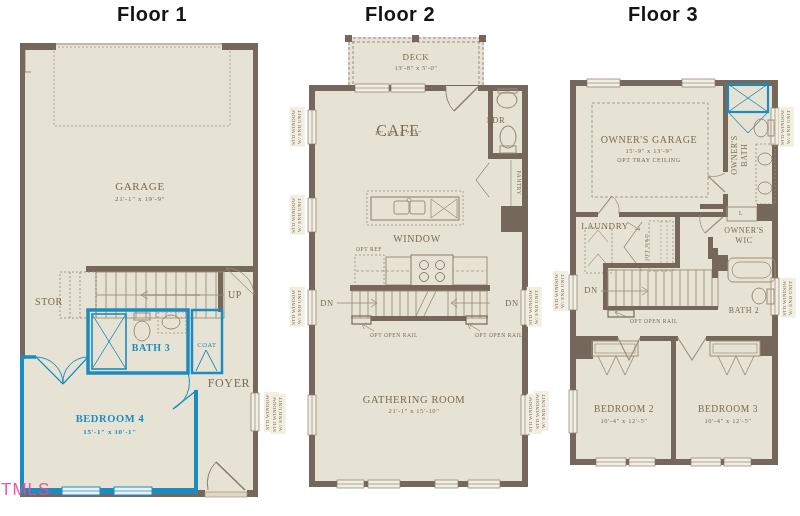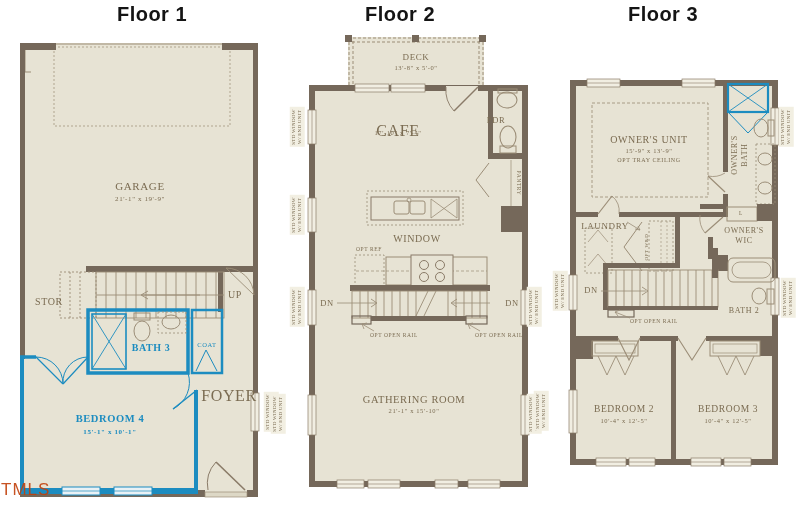--- a/index.html
+++ b/index.html
@@ -12,21 +12,21 @@
        font-family:"Liberation Sans",sans-serif;color:#141414;font-size:20px;font-weight:700;
        letter-spacing:.5px;}
   .blue{color:#1c8cc0;font-weight:700;}
   .rot{transform:translate(-50%,-50%) rotate(-90deg);}
   .rotcw{transform:translate(-50%,-50%) rotate(90deg);}
   .wlab{position:absolute;font-size:5px;line-height:1.25;letter-spacing:.3px;color:#7b6c52;
         background:#f2efe2;padding:1px 2px;text-align:center;white-space:nowrap;}
   .wlab span{display:block;}
   .two span{display:block;}
   .wm{position:absolute;left:1px;top:480px;font-family:"Liberation Sans",sans-serif;
-      font-size:17px;color:#c2410c;letter-spacing:1px;opacity:.9;}
+      font-size:17px;color:#ec4899;letter-spacing:1px;opacity:.9;}
 </style>
 </head>
 <body>
 
 <div id="stage">
 
 <svg width="800" height="516" viewBox="0 0 800 516">
 
   <g>
     <rect x="20" y="43" width="238" height="454" fill="#e7e3d4"></rect>
@@ -362,21 +362,21 @@
 <div class="ttl" style="left:152px;top:14px">Floor 1</div>
 <div class="ttl" style="left:400px;top:14px">Floor 2</div>
 <div class="ttl" style="left:663px;top:14px">Floor 3</div>
 
 <div class="lbl" style="left:140px;top:186px;font-size:11px">GARAGE</div>
 <div class="lbl" style="left:140px;top:199px;font-size:7px">21'-1" x 19'-9"</div>
 <div class="lbl" style="left:49px;top:302px;font-size:10px">STOR</div>
 <div class="lbl" style="left:235px;top:295px;font-size:10px">UP</div>
 <div class="lbl blue" style="left:151px;top:348px;font-size:10px">BATH 3</div>
 <div class="lbl blue" style="left:207px;top:345px;font-size:6.5px;font-weight:400">COAT</div>
-<div class="lbl" style="left:229px;top:396px;font-size:16px">FOYER</div>
+<div class="lbl" style="left:229px;top:383px;font-size:12px">FOYER</div>
 <div class="lbl blue" style="left:110px;top:419px;font-size:10.5px">BEDROOM 4</div>
 <div class="lbl blue" style="left:110px;top:432px;font-size:7px">15'-1" x 10'-1"</div>
 <div class="wlab rot" style="left:271px;top:412px">
       <span>STD WINDOW</span>
       <span>W/ END UNIT</span>
     </div>
 
 <div class="lbl" style="left:416px;top:57px;font-size:9px">DECK</div>
 <div class="lbl" style="left:416px;top:68px;font-size:6.5px">13'-8" x 5'-0"</div>
 <div class="lbl" style="left:398px;top:131px;font-size:16px">CAFE</div>
@@ -409,21 +409,21 @@
     </div>
 <div class="wlab rot" style="left:534px;top:307px">
       <span>STD WINDOW</span>
       <span>W/ END UNIT</span>
     </div>
 <div class="wlab rot" style="left:534px;top:414px">
       <span>STD WINDOW</span>
       <span>W/ END UNIT</span>
     </div>
 
-<div class="lbl" style="left:649px;top:140px;font-size:10px">OWNER'S UNIT</div>
+<div class="lbl" style="left:649px;top:140px;font-size:10px">OWNER'S GARAGE</div>
 <div class="lbl" style="left:649px;top:151px;font-size:6.5px">15'-9" x 13'-9"</div>
 <div class="lbl" style="left:649px;top:160px;font-size:6px">OPT TRAY CEILING</div>
 <div class="lbl rot two" style="left:740px;top:155px;font-size:8px;line-height:1.2">
       <span>OWNER'S</span>
       <span>BATH</span>
     </div>
 <div class="lbl" style="left:605px;top:226px;font-size:9px">LAUNDRY</div>
 <div class="lbl rot" style="left:646px;top:247px;font-size:5px">OPT W&amp;D</div>
 <div class="lbl" style="left:741px;top:214px;font-size:5.5px">L</div>
 <div class="lbl two" style="left:744px;top:236px;font-size:8px;line-height:1.3">

